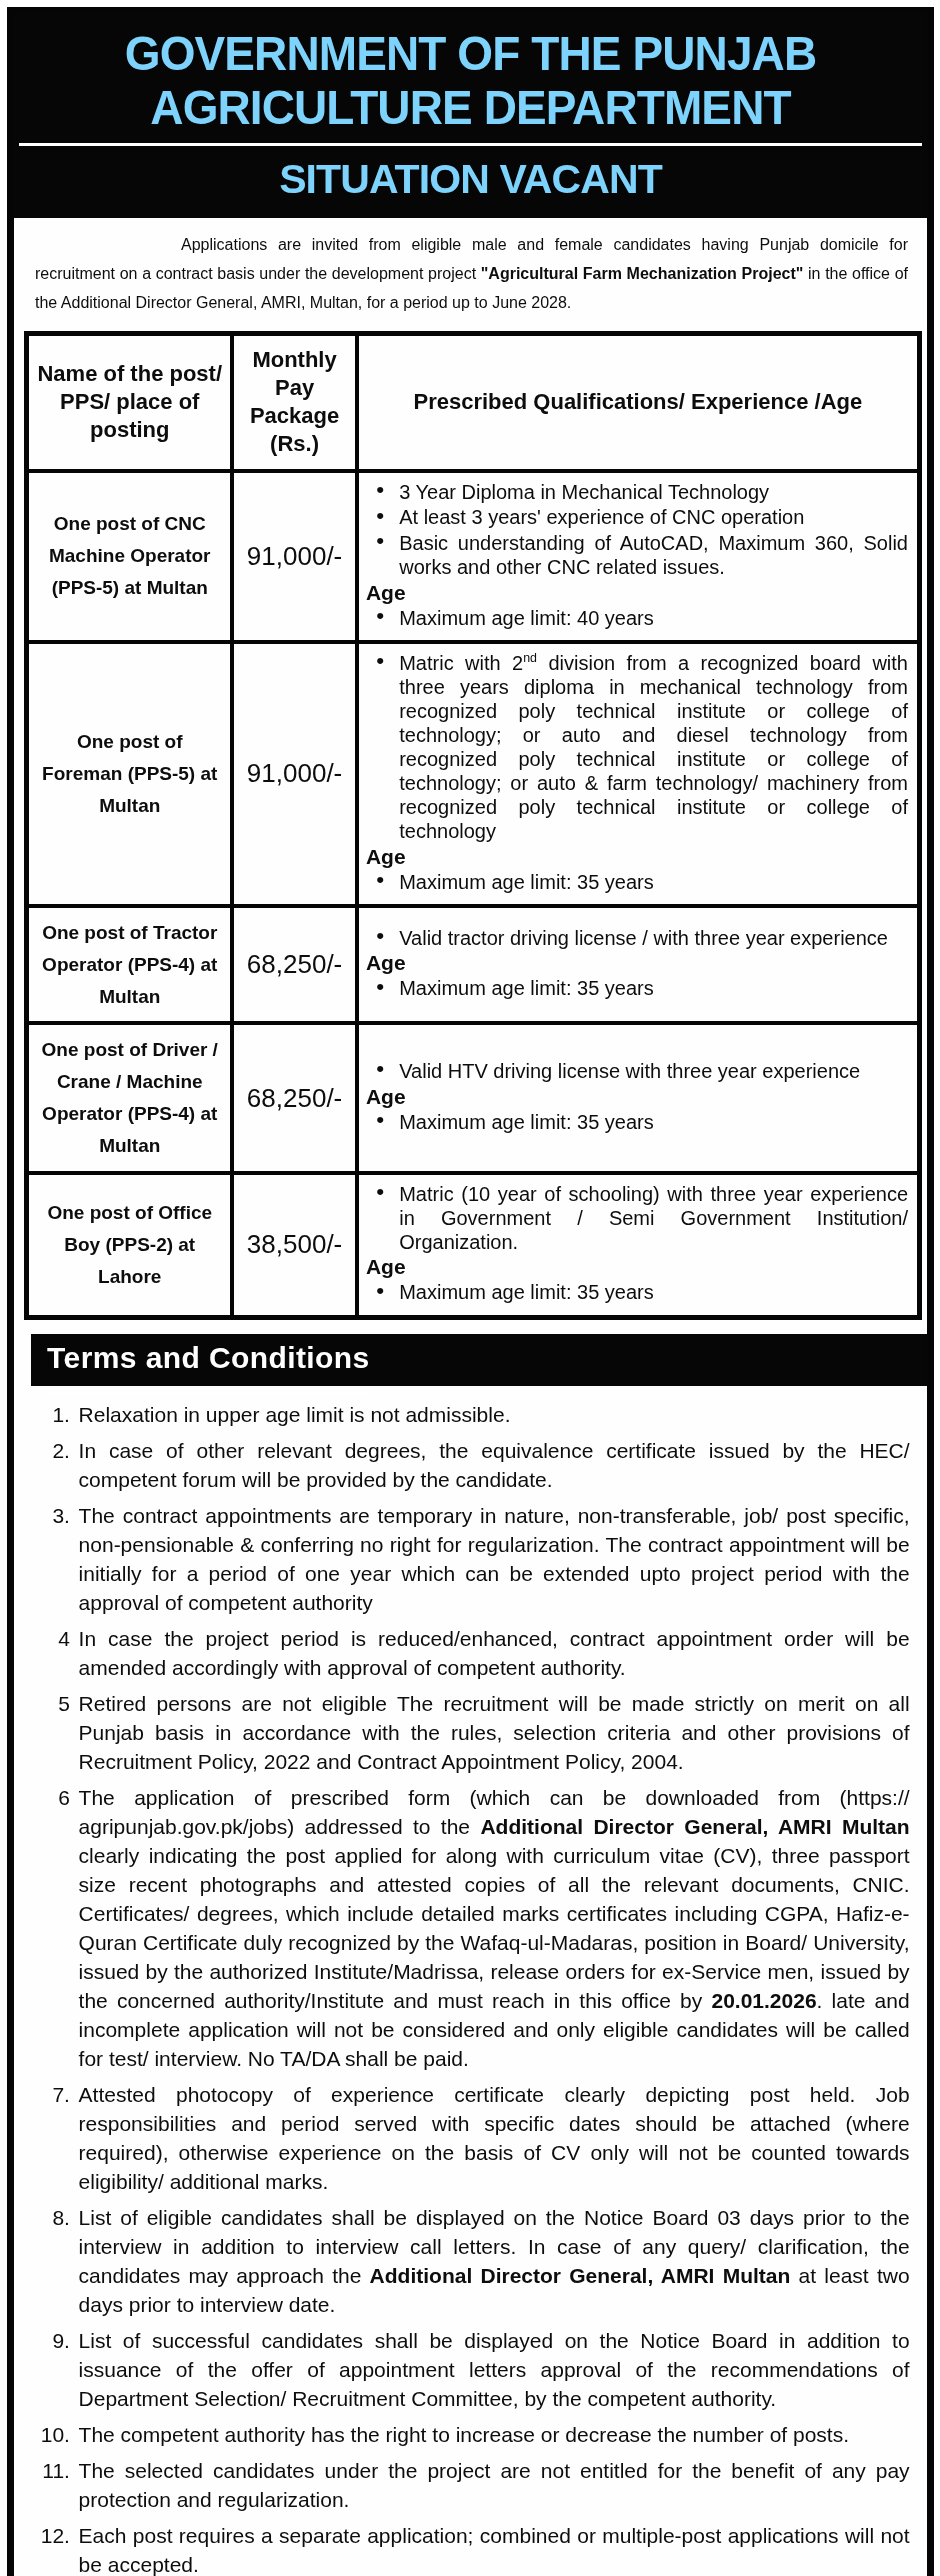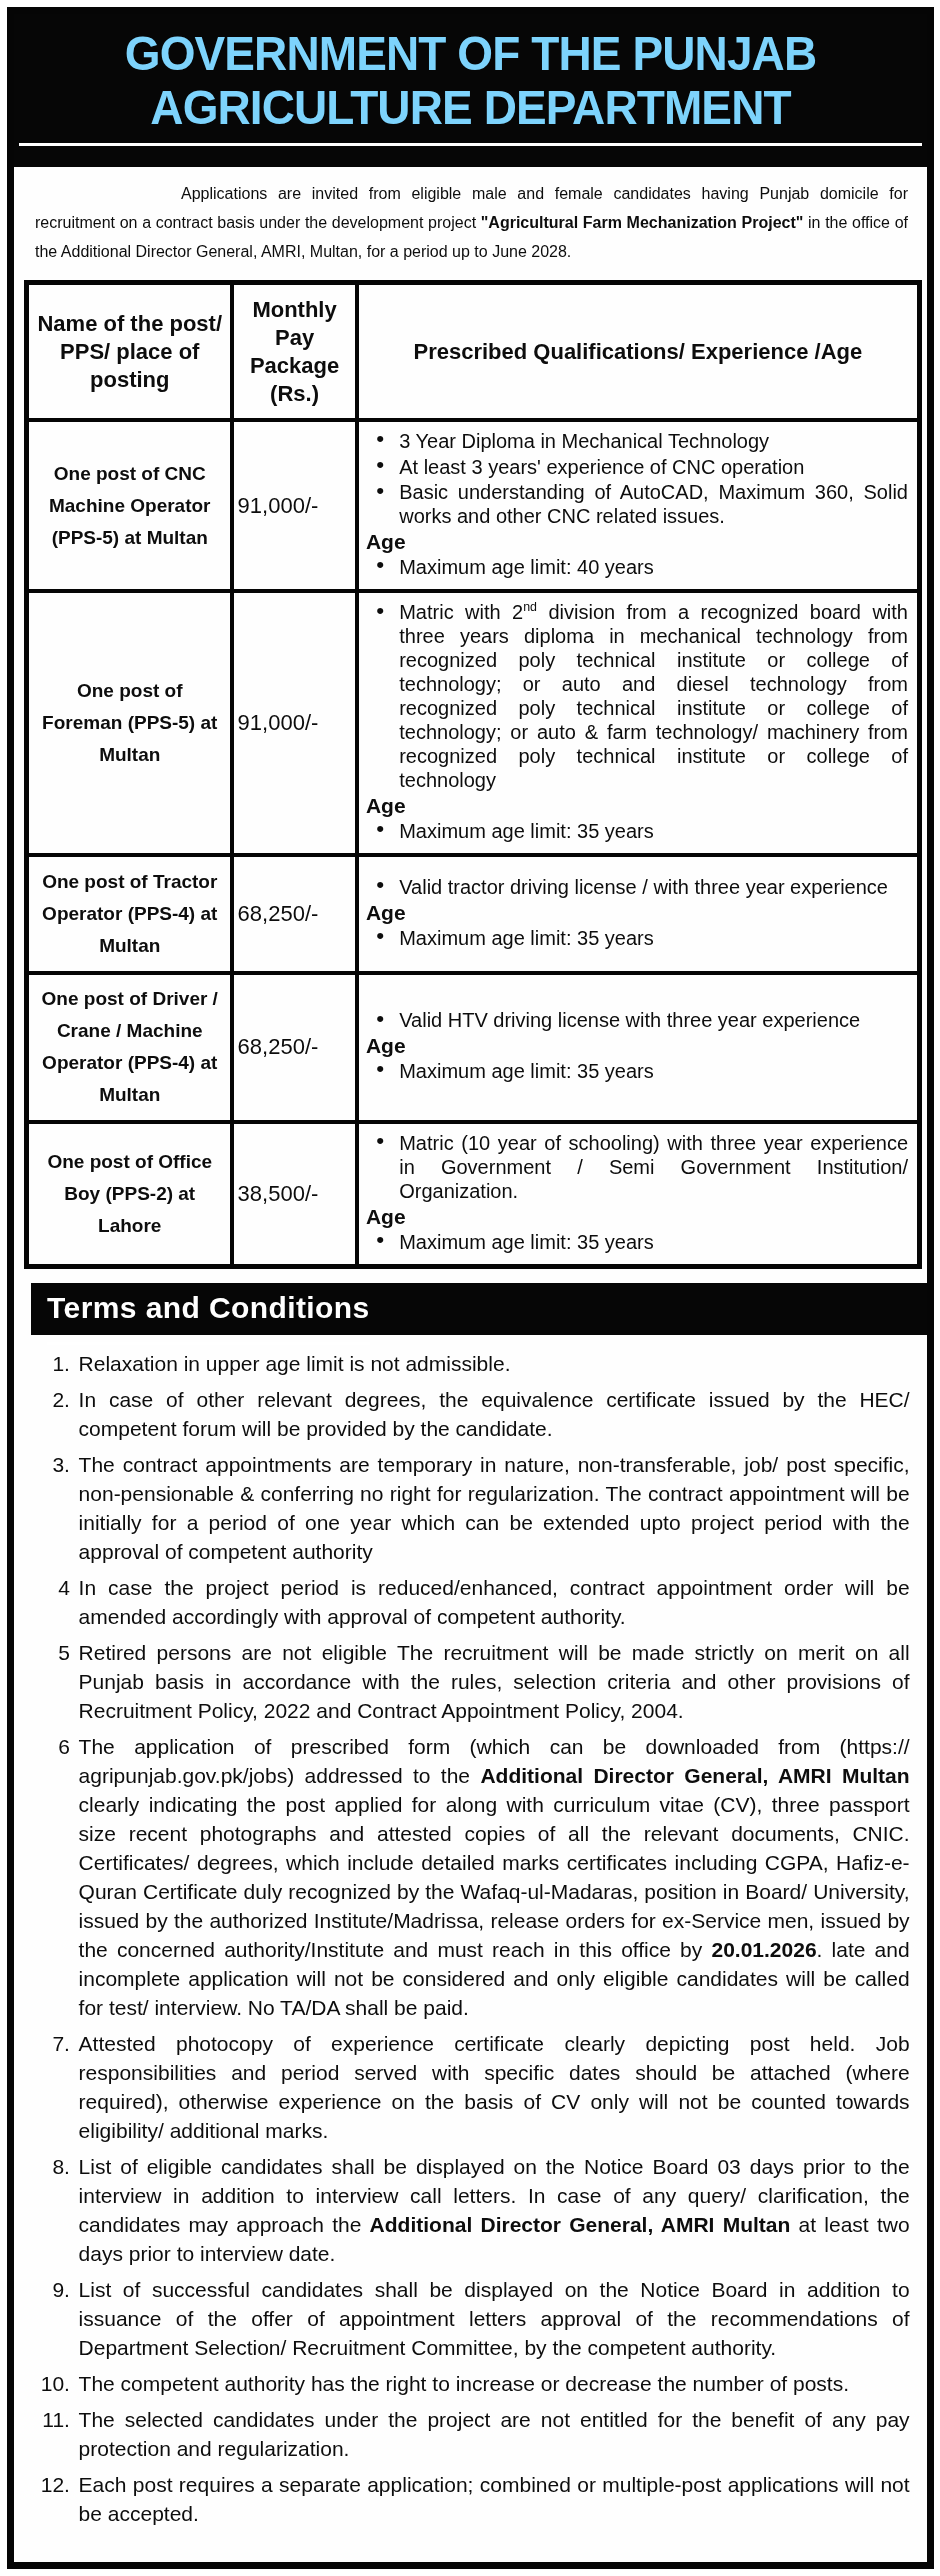--- a/index.html
+++ b/index.html
@@ -75,21 +75,22 @@
   col.c-pay  { width: 14%; }
   col.c-qual { width: 63%; }
   td.post {
     text-align: center;
     font-size: 19px;
     line-height: 32px;
     padding: 8.7px 7px;
     font-weight: bold;
   }
   td.pay {
-    font-size: 22px;
+    text-align: center;
+    font-size: 26px;
     padding: 5.2px 3.5px;
   }
   td.quals {
     font-size: 20px;
     line-height: 24px;
     padding: 7px 8.7px 8.7px 5.2px;
     vertical-align: top;
   }
   .quals ul { list-style: none; margin: 0; padding: 0; }
   .quals li {
@@ -146,20 +147,21 @@
 </style>
 </head>
 <body>
 
 <div class="ad">
 
   <div class="banner-top">
     <div class="big">GOVERNMENT OF THE PUNJAB</div>
     <div class="big">AGRICULTURE DEPARTMENT</div>
     <div class="banner-divider"></div>
+    <div class="mid">SITUATION VACANT</div>
   </div>
 
   <p class="intro"><span>Applications are invited from eligible male and female candidates having Punjab domicile for recruitment on a contract basis under the development project </span><span class="b">"Agricultural Farm Mechanization Project"</span><span> in the office of the Additional Director General, AMRI, Multan, for a period up to June 2028.</span></p>
 
   <table class="posts">
     <colgroup>
         <col class="c-post">
         <col class="c-pay">
         <col class="c-qual">
       </colgroup>

